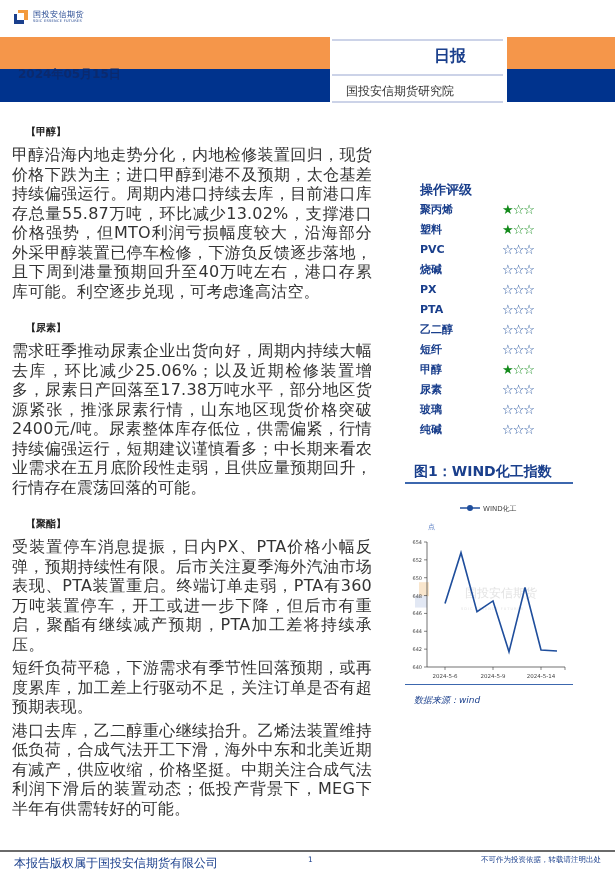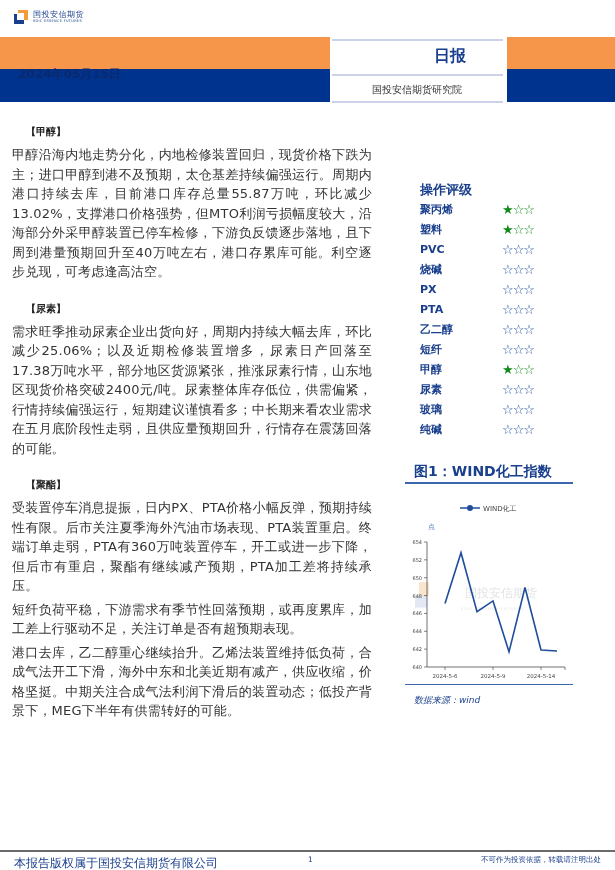--- a/index.html
+++ b/index.html
@@ -14,27 +14,27 @@
   .logo-cn { font-size:8px; color:#1a3f8c; letter-spacing:0.5px; }
   .logo-en { font-size:3.5px; color:#1a3f8c; letter-spacing:0.3px; margin-top:1px; }
 
   .band-orange { position:absolute; left:0; top:37px; width:330px; height:32px; background:#f5964a; }
   .band-blue { position:absolute; left:0; top:69px; width:330px; height:33px; background:#00338d; }
   .band-date { position:absolute; left:18px; top:46px; font-size:12px; font-weight:bold; color:#0b2a6e;margin-top:20px; }
   .band-cat { position:absolute; left:18px; top:79px; font-size:12px; font-weight:bold; color:#fff;margin-top:39px; }
   .right-box { position:absolute; left:330px; top:37px; width:146px; height:65px; }
   .rb-line { position:absolute; left:2px; width:171px; height:2px; background:#ccd3e8; }
   .rb-title { position:absolute; right:10px; top:9px; font-size:16px; font-weight:bold; color:#1a3f8c; }
-  .rb-sub { position:absolute; right:14px; top:46px; font-size:10px; color:#333; }
+  .rb-sub { position:absolute; right:22px; top:46px; font-size:12px; color:#333; }
   .strip-orange { position:absolute; left:507px; top:37px; width:108px; height:32px; background:#f5964a; }
   .strip-blue { position:absolute; left:507px; top:69px; width:108px; height:33px; background:#00338d; }
 
   .main { position:absolute; left:12px; top:125px; width:360px; }
   .sec-title { font-size:10px; font-weight:bold; color:#222; margin:0 0 6px 14px; }
-  .para { font-size:13px; line-height:19.5px; color:#333; margin:0 0 4px 0; text-align:justify; letter-spacing:0.2px; }
+  .para { font-size:16px; line-height:19.5px; color:#333; margin:0 0 4px 0; text-align:justify; letter-spacing:0.2px; }
   .sec { margin-bottom:20px; }
 
   .rating { position:absolute; left:420px; top:180px; width:180px; }
   .rating-h { font-size:13px; font-weight:bold; color:#1a3f8c; height:20px; line-height:20px; }
   .r-row { display:flex; height:20px; line-height:20px; align-items:center; }
   .r-name { width:82px; font-size:11px; font-weight:bold; color:#1a3f8c; }
   .r-stars { font-size:13px; letter-spacing:-1px; }
   .star-on { color:#128a1a; }
   .star-off-g { color:#128a1a; }
   .star-off-b { color:#1f4e9c; }

